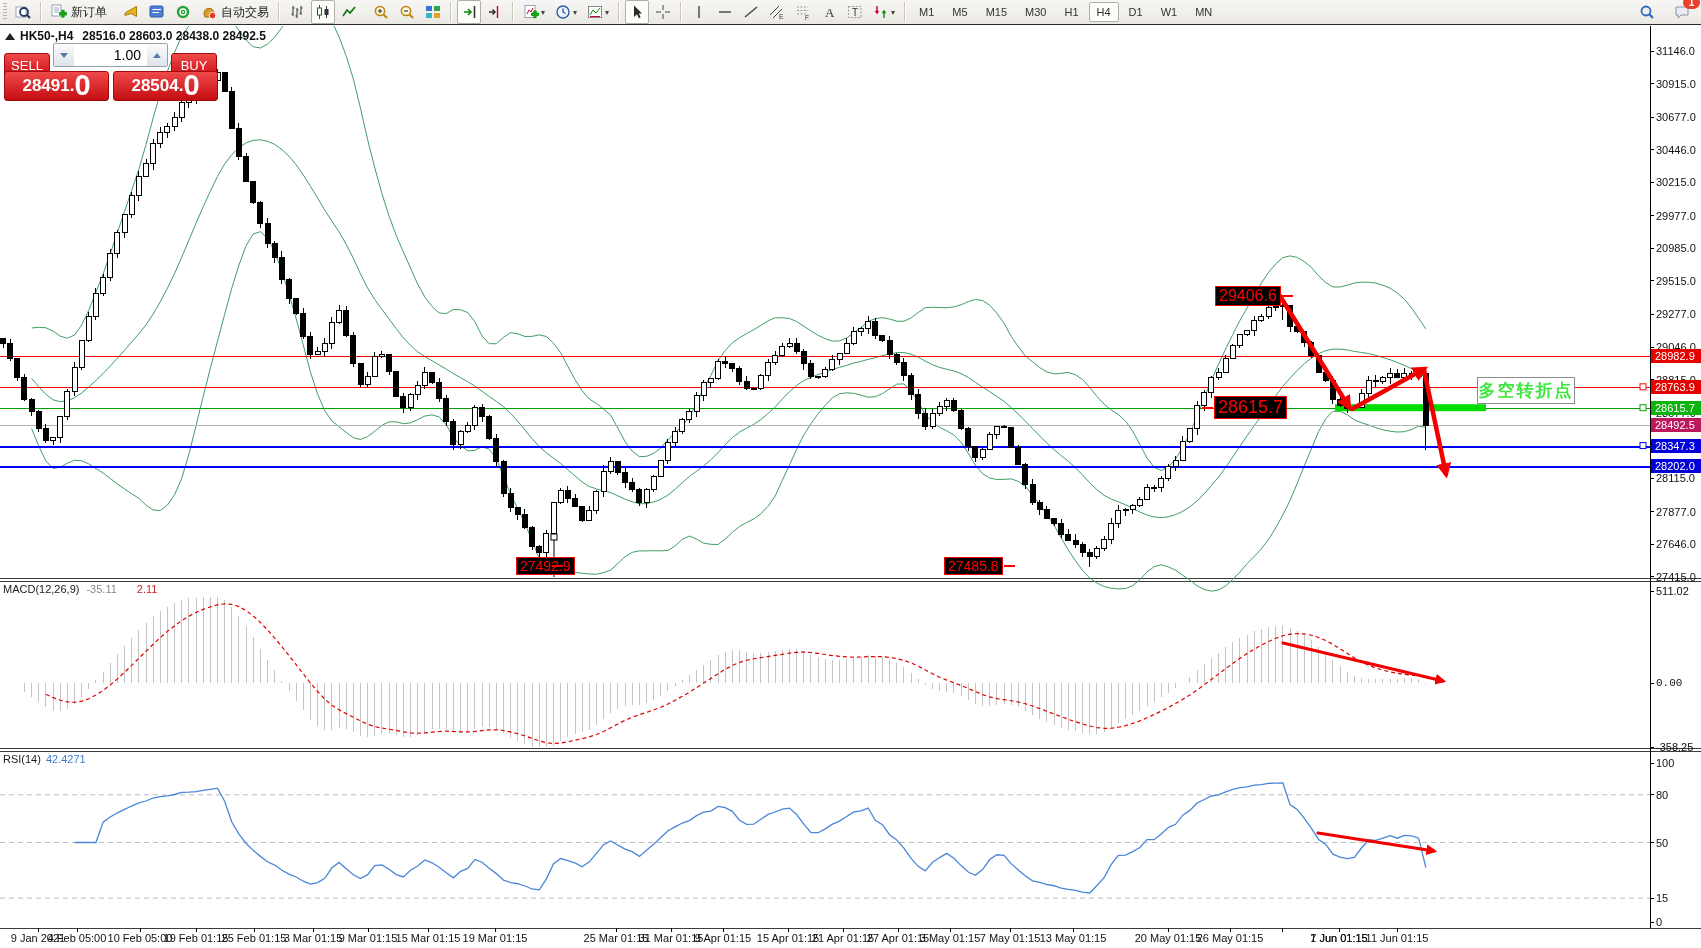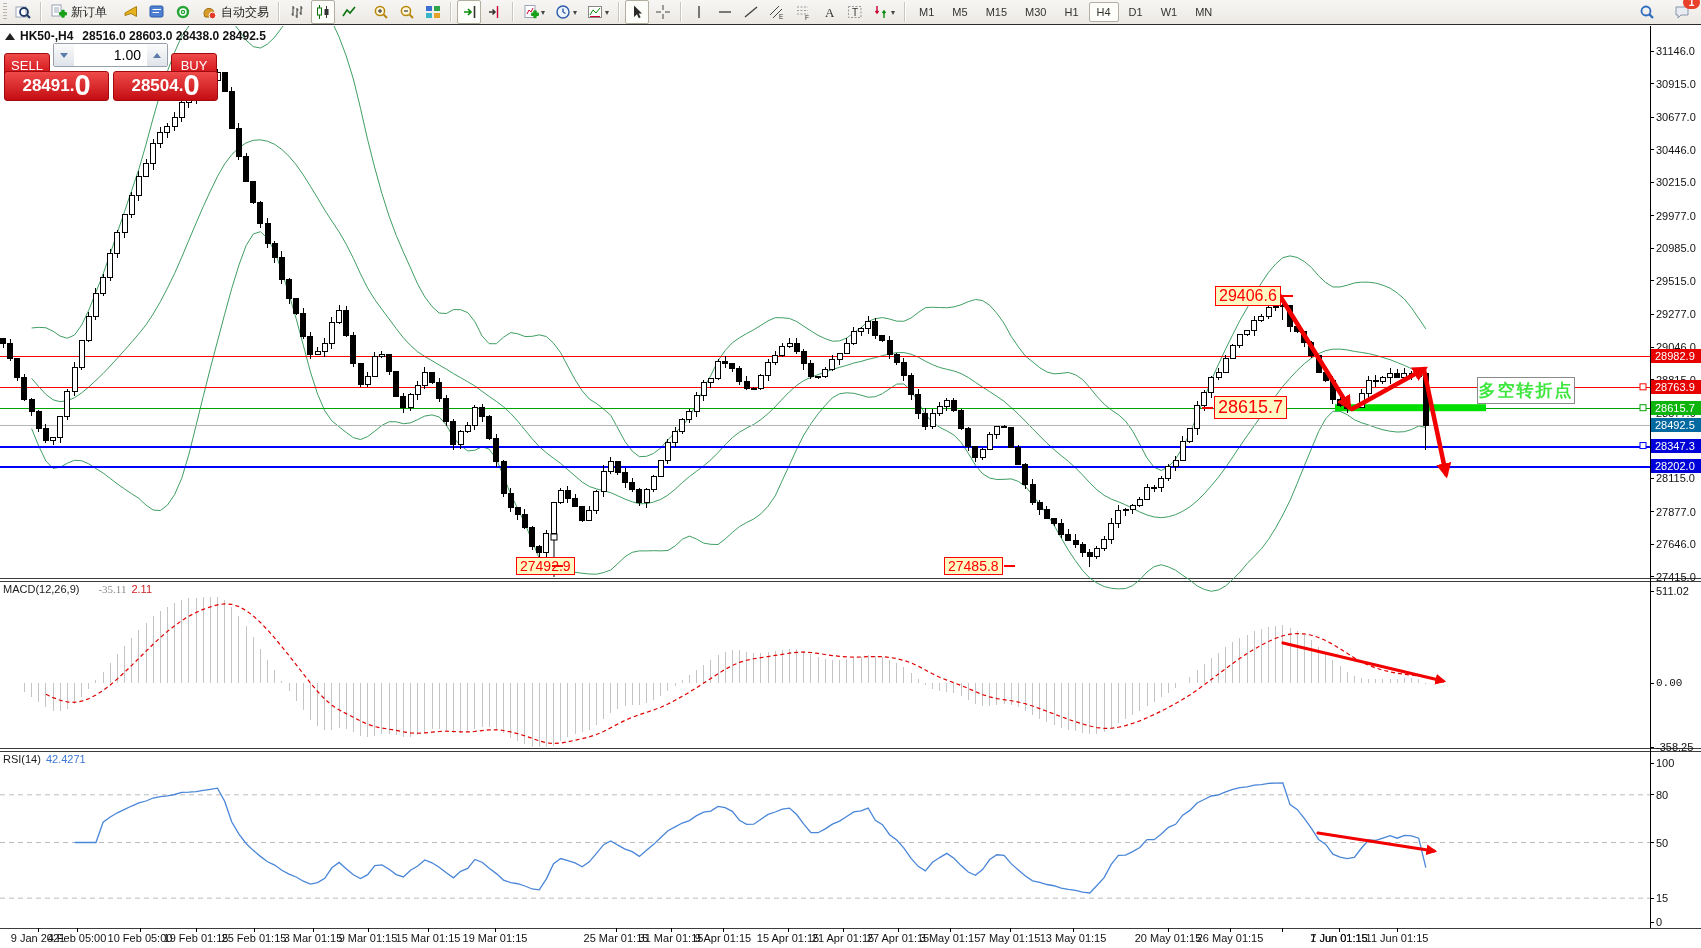--- a/index.html
+++ b/index.html
@@ -20,26 +20,26 @@
   #tb-right{position:absolute;right:6px;top:1px;display:flex;align-items:center;height:22px;}
   #chat-wrap{position:relative;margin-left:10px;}
   #chat-badge{position:absolute;right:-7px;top:-5px;min-width:13px;height:13px;border-radius:7px;background:#e8402a;color:#fff;
     font-size:10px;line-height:13px;text-align:center;padding:0 2px;font-weight:bold;}
   
   #chart{position:absolute;left:0;top:26px;width:1701px;height:922px;}
   #cv{position:absolute;left:0;top:0;}
   .ax-lab{position:absolute;left:1656px;font-size:11px;color:#111;white-space:nowrap;}
   .badge{position:absolute;left:1651px;width:50px;height:14px;font-size:11px;line-height:14px;color:#fff;padding-left:4px;box-sizing:border-box;}
   .t-lab{position:absolute;top:906px;width:90px;margin-left:-45px;text-align:center;font-size:11px;color:#111;white-space:nowrap;}
-  .plabel{position:absolute;background:#fef9c3;border:1px solid #f00;color:#f00;padding:0 3px;line-height:1.15;white-space:nowrap;}
+  .plabel{position:absolute;background:#000000;border:1px solid #f00;color:#f00;padding:0 3px;line-height:1.15;white-space:nowrap;}
   .pdash{position:absolute;height:2px;background:#f00;}
   .txt-ann{position:absolute;background:#fff;border:1px solid #8b8b8b;color:#3ee63e;text-align:center;font-weight:bold;letter-spacing:2px;}
   .ind-lab{position:absolute;font-size:11px;color:#1a1a1a;white-space:nowrap;}
-  .ind-lab .v1{color:#8a8a8a;margin-left:19px;font-family:Liberation Serif, serif;}
-  .ind-lab .v2{color:#c22;margin-left:5px;}
+  .ind-lab .v1{color:#8a8a8a;margin-left:7px;}
+  .ind-lab .v2{color:#c22;margin-left:20px;}
   .ind-lab .vb{color:#3c78d2;margin-left:5px;}
   
   #title-row{position:absolute;left:5px;top:3px;font-size:12px;font-weight:bold;color:#111;display:flex;align-items:center;}
   #collapse-tri{width:0;height:0;border-left:5px solid transparent;border-right:5px solid transparent;border-bottom:7px solid #222;margin-right:5px;}
   #title-row .ohlc{margin-left:9px;font-weight:bold;}
   #trade-panel{position:absolute;left:4px;top:17px;width:214px;height:58px;}
   .tp-btn{position:absolute;top:10px;width:46px;height:24px;background:linear-gradient(#ef4a4a,#cf0e14);color:#fff;font-size:13px;
     text-align:center;line-height:24px;border-radius:3px;border:1px solid #a00a0e;box-sizing:border-box;}
   #tp-vol{position:absolute;left:49px;top:0;width:115px;height:24px;display:flex;border:1px solid #9aa0aa;border-radius:2px;background:#fff;box-sizing:border-box;}
   .tp-spin{width:20px;background:linear-gradient(#fbfbfb,#dfe3ea);display:flex;align-items:center;justify-content:center;}
@@ -998,21 +998,21 @@
         <div class="ax-lab" style="top: 347.615px;">28815.0</div>
         <div class="ax-lab" style="top: 381.168px;">28577.0</div>
         <div class="ax-lab" style="top: 413.733px;">28346.0</div>
         <div class="ax-lab" style="top: 446.299px;">28115.0</div>
         <div class="ax-lab" style="top: 479.851px;">27877.0</div>
         <div class="ax-lab" style="top: 512.416px;">27646.0</div>
         <div class="ax-lab" style="top: 544.982px;">27415.0</div>
         <div class="badge" style="top: 322.945px; background: rgb(230, 0, 0);">28982.9</div>
         <div class="badge" style="top: 353.819px; background: rgb(230, 0, 0);">28763.9</div>
         <div class="badge" style="top: 374.712px; background: rgb(13, 180, 13);">28615.7</div>
-        <div class="badge" style="top: 392.08px; background: #0369a1;">28492.5</div>
+        <div class="badge" style="top: 392.08px; background: #be185d;">28492.5</div>
         <div class="badge" style="top: 412.55px; background: rgb(0, 0, 216);">28347.3</div>
         <div class="badge" style="top: 433.034px; background: rgb(0, 0, 216);">28202.0</div>
         <div class="ax-lab" style="top: 559px;">511.02</div>
         <div class="ax-lab" style="top: 651px; font-family: Liberation Mono, monospace;">0.00</div>
         <div class="ax-lab" style="top: 715px;">-358.25</div>
         <div class="ax-lab" style="top: 731px;">100</div>
         <div class="ax-lab" style="top: 762.8px;">80</div>
         <div class="ax-lab" style="top: 810.5px;">50</div>
         <div class="ax-lab" style="top: 866.15px;">15</div>
         <div class="ax-lab" style="top: 890px;">0</div>

